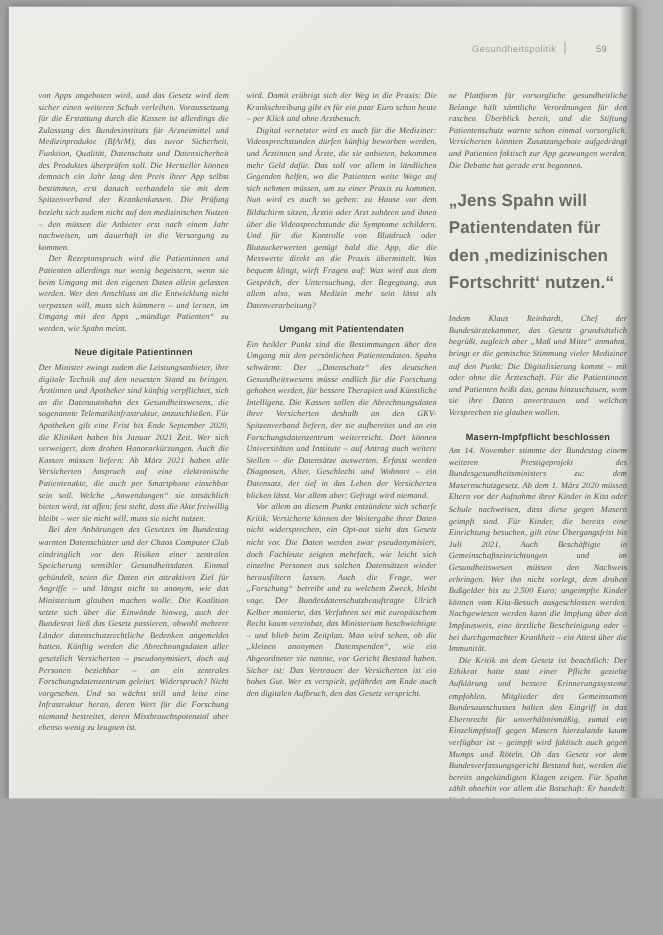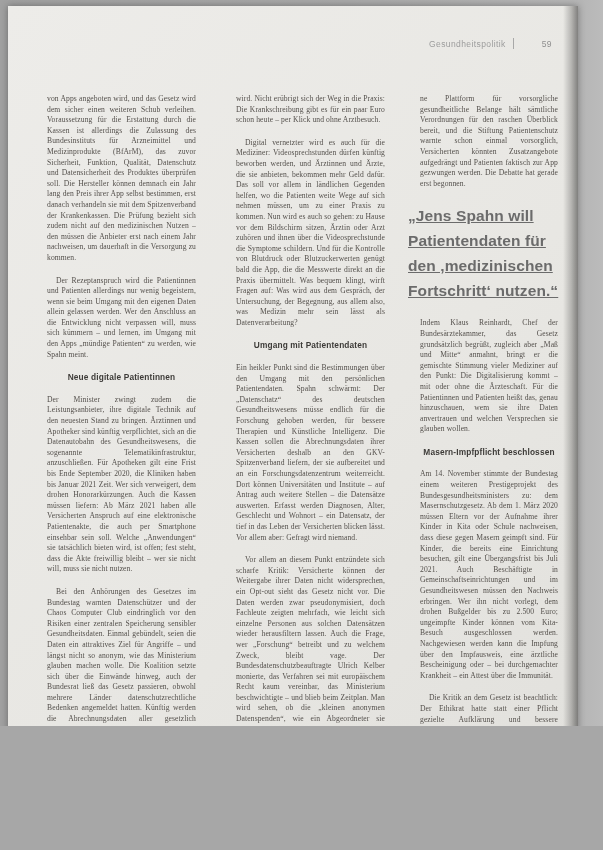--- a/index.html
+++ b/index.html
@@ -37,31 +37,31 @@
   .pagehead .rule { width:1px; height:11px; background:#a8a8a8; }
   .pagehead .pno { color:#8f8f8f;margin-left:21px; }
   .col {
     position:absolute; top:76px; height:742px; overflow:hidden;
     text-align:justify; font-size:7.6px; line-height:10.6px;
     color:#534f4b; letter-spacing:.1px;
   }
   .col-left   { left:27px;  width:173px; }
   .col-middle { left:216px; width:173px; }
   .col-right  { left:400px; width:162px; }
-  .col p { margin:12px; }
+  .col p { margin:0;font-style:italic; }
   .col p.indent { text-indent:9px; }
   .col h3 {
     font-family:"Liberation Sans", sans-serif;
     font-size:8.3px; font-weight:bold; color:#3d3b38;
     margin:11px 0 3px 0; text-align:center; letter-spacing:.15px;
   }
   .pullquote {
     font-family:"Liberation Sans", sans-serif;
     font-weight:bold; font-size:15.5px; line-height:25px;
-    color:#6b6b6b; text-align:left; margin:14px 0 15px 0;text-decoration:underline;
+    color:#6b6b6b; text-align:left; margin:14px 0 15px 0;
   }
   .pagefoot {
     position:absolute; left:32px; top:799px;
     font-family:"Liberation Sans", sans-serif;
     font-size:7px; color:#8d8b88; letter-spacing:.3px;
   }
 </style>
 </head>
 <body>
 
@@ -76,21 +76,21 @@
 
     <div class="col col-left">
       <p>von Apps angeboten wird, und das Gesetz wird dem sicher einen weiteren Schub verleihen. Voraussetzung für die Erstattung durch die Kassen ist allerdings die Zulassung des Bundesinstituts für Arzneimittel und Medizinprodukte (BfArM), das zuvor Sicherheit, Funktion, Qualität, Datenschutz und Datensicherheit des Produktes überprüfen soll. Die Hersteller können demnach ein Jahr lang den Preis ihrer App selbst bestimmen, erst danach verhandeln sie mit dem Spitzenverband der Krankenkassen. Die Prüfung bezieht sich zudem nicht auf den medizinischen Nutzen – den müssen die Anbieter erst nach einem Jahr nachweisen, um dauerhaft in die Versorgung zu kommen.</p>
       <p class="indent">Der Rezeptanspruch wird die Patientinnen und Patienten allerdings nur wenig begeistern, wenn sie beim Umgang mit den eigenen Daten allein gelassen werden. Wer den Anschluss an die Entwicklung nicht verpassen will, muss sich kümmern – und lernen, im Umgang mit den Apps „mündige Patienten“ zu werden, wie Spahn meint.</p>
       <h3>Neue digitale Patientinnen</h3>
       <p>Der Minister zwingt zudem die Leistungsanbieter, ihre digitale Technik auf den neuesten Stand zu bringen. Ärztinnen und Apotheker sind künftig verpflichtet, sich an die Datenautobahn des Gesundheitswesens, die sogenannte Telematikinfrastruktur, anzuschließen. Für Apotheken gilt eine Frist bis Ende September 2020, die Kliniken haben bis Januar 2021 Zeit. Wer sich verweigert, dem drohen Honorarkürzungen. Auch die Kassen müssen liefern: Ab März 2021 haben alle Versicherten Anspruch auf eine elektronische Patientenakte, die auch per Smartphone einsehbar sein soll. Welche „Anwendungen“ sie tatsächlich bieten wird, ist offen; fest steht, dass die Akte freiwillig bleibt – wer sie nicht will, muss sie nicht nutzen.</p>
       <p class="indent">Bei den Anhörungen des Gesetzes im Bundestag warnten Datenschützer und der Chaos Computer Club eindringlich vor den Risiken einer zentralen Speicherung sensibler Gesundheitsdaten. Einmal gebündelt, seien die Daten ein attraktives Ziel für Angriffe – und längst nicht so anonym, wie das Ministerium glauben machen wolle. Die Koalition setzte sich über die Einwände hinweg, auch der Bundesrat ließ das Gesetz passieren, obwohl mehrere Länder datenschutzrechtliche Bedenken angemeldet hatten. Künftig werden die Abrechnungsdaten aller gesetzlich Versicherten – pseudonymisiert, doch auf Personen beziehbar – an ein zentrales Forschungsdatenzentrum geleitet. Widerspruch? Nicht vorgesehen. Und so wächst still und leise eine Infrastruktur heran, deren Wert für die Forschung niemand bestreitet, deren Missbrauchspotenzial aber ebenso wenig zu leugnen ist.</p>
     </div>
 
     <div class="col col-middle">
-      <p>wird. Nicht erübrigt sich der Weg in die Praxis: Die Krankschreibung gibt es für ein paar Euro schon heute – per Klick und ohne Arztbesuch.</p>
+      <p>wird. Damit erübrigt sich der Weg in die Praxis: Die Krankschreibung gibt es für ein paar Euro schon heute – per Klick und ohne Arztbesuch.</p>
       <p class="indent">Digital vernetzter wird es auch für die Mediziner: Videosprechstunden dürfen künftig beworben werden, und Ärztinnen und Ärzte, die sie anbieten, bekommen mehr Geld dafür. Das soll vor allem in ländlichen Gegenden helfen, wo die Patienten weite Wege auf sich nehmen müssen, um zu einer Praxis zu kommen. Nun wird es auch so gehen: zu Hause vor dem Bildschirm sitzen, Ärztin oder Arzt zuhören und ihnen über die Videosprechstunde die Symptome schildern. Und für die Kontrolle von Blutdruck oder Blutzuckerwerten genügt bald die App, die die Messwerte direkt an die Praxis übermittelt. Was bequem klingt, wirft Fragen auf: Was wird aus dem Gespräch, der Untersuchung, der Begegnung, aus allem also, was Medizin mehr sein lässt als Datenverarbeitung?</p>
       <h3>Umgang mit Patientendaten</h3>
       <p>Ein heikler Punkt sind die Bestimmungen über den Umgang mit den persönlichen Patientendaten. Spahn schwärmt: Der „Datenschatz“ des deutschen Gesundheitswesens müsse endlich für die Forschung gehoben werden, für bessere Therapien und Künstliche Intelligenz. Die Kassen sollen die Abrechnungsdaten ihrer Versicherten deshalb an den GKV-Spitzenverband liefern, der sie aufbereitet und an ein Forschungsdatenzentrum weiterreicht. Dort können Universitäten und Institute – auf Antrag auch weitere Stellen – die Datensätze auswerten. Erfasst werden Diagnosen, Alter, Geschlecht und Wohnort – ein Datensatz, der tief in das Leben der Versicherten blicken lässt. Vor allem aber: Gefragt wird niemand.</p>
       <p class="indent">Vor allem an diesem Punkt entzündete sich scharfe Kritik: Versicherte können der Weitergabe ihrer Daten nicht widersprechen, ein Opt-out sieht das Gesetz nicht vor. Die Daten werden zwar pseudonymisiert, doch Fachleute zeigten mehrfach, wie leicht sich einzelne Personen aus solchen Datensätzen wieder herausfiltern lassen. Auch die Frage, wer „Forschung“ betreibt und zu welchem Zweck, bleibt vage. Der Bundesdatenschutzbeauftragte Ulrich Kelber monierte, das Verfahren sei mit europäischem Recht kaum vereinbar, das Ministerium beschwichtigte – und blieb beim Zeitplan. Man wird sehen, ob die „kleinen anonymen Datenspenden“, wie ein Abgeordneter sie nannte, vor Gericht Bestand haben. Sicher ist: Das Vertrauen der Versicherten ist ein hohes Gut. Wer es verspielt, gefährdet am Ende auch den digitalen Aufbruch, den das Gesetz verspricht.</p>
     </div>
 
     <div class="col col-right">
       <p>ne Plattform für vorsorgliche gesundheitliche Belange hält sämtliche Verordnungen für den raschen Überblick bereit, und die Stiftung Patientenschutz warnte schon einmal vorsorglich, Versicherten könnten Zusatzangebote aufgedrängt und Patienten faktisch zur App gezwungen werden. Die Debatte hat gerade erst begonnen.</p>
       <div class="pullquote">„Jens Spahn will Patientendaten für den ‚medizinischen Fortschritt‘ nutzen.“</div>
       <p>Indem Klaus Reinhardt, Chef der Bundesärztekammer, das Gesetz grundsätzlich begrüßt, zugleich aber „Maß und Mitte“ anmahnt, bringt er die gemischte Stimmung vieler Mediziner auf den Punkt: Die Digitalisierung kommt – mit oder ohne die Ärzteschaft. Für die Patientinnen und Patienten heißt das, genau hinzuschauen, wem sie ihre Daten anvertrauen und welchen Versprechen sie glauben wollen.</p>

